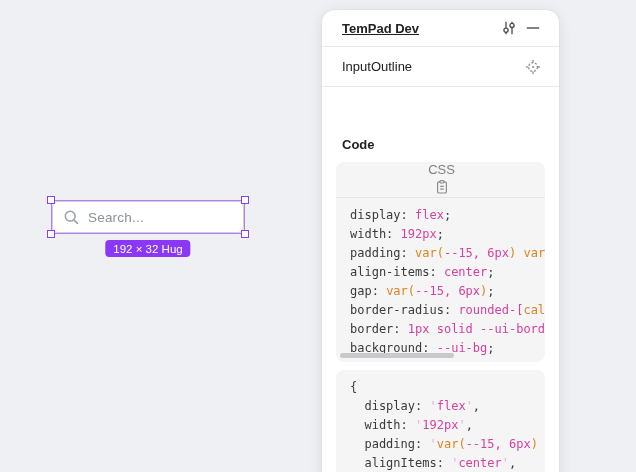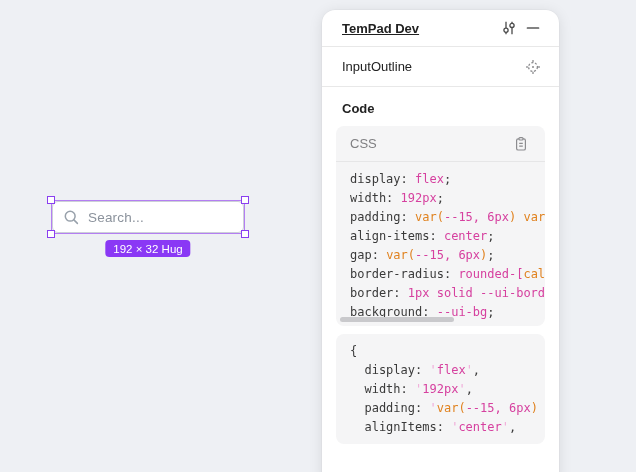--- a/index.html
+++ b/index.html
@@ -82,34 +82,35 @@
   }
   .component-row {
     height: 40px;
     display: flex; align-items: center;
     padding: 0 14px 0 20px;
     border-bottom: 1px solid #e8e8e8;
   }
   .component-name { font-size: 13px; font-weight: 400; color: #222; flex: 1; }
 
   .section { padding: 10px 14px 0 14px; }
-  .section-title { font-size: 13px; font-weight: bold; color: #222; padding: 4px 6px 10px 6px; }
+  .section-title { font-size: 13px; font-weight: bold; color: #222; padding: 4px 6px 10px 6px; margin-top: 36px; }
 
   .code-card {
     background: #f5f5f6;
     border-radius: 8px;
     margin-bottom: 8px;
     position: relative;
     overflow: hidden;
   }
   .code-card-header {
     height: 36px;
     display: flex; align-items: center;
     padding: 0 12px 0 14px;
     border-bottom: 1px solid #e6e6e7;
+    flex-direction: column;
   }
   .code-lang { font-size: 13px; color: #7f7f82; flex: 1; }
   .code-body {
     padding: 8px 0 6px 14px;
     font-family: "DejaVu Sans Mono", "Liberation Mono", monospace;
     font-size: 12px;
     line-height: 19px;
     white-space: pre;
     overflow: hidden;
     color: #3a3a3a;

